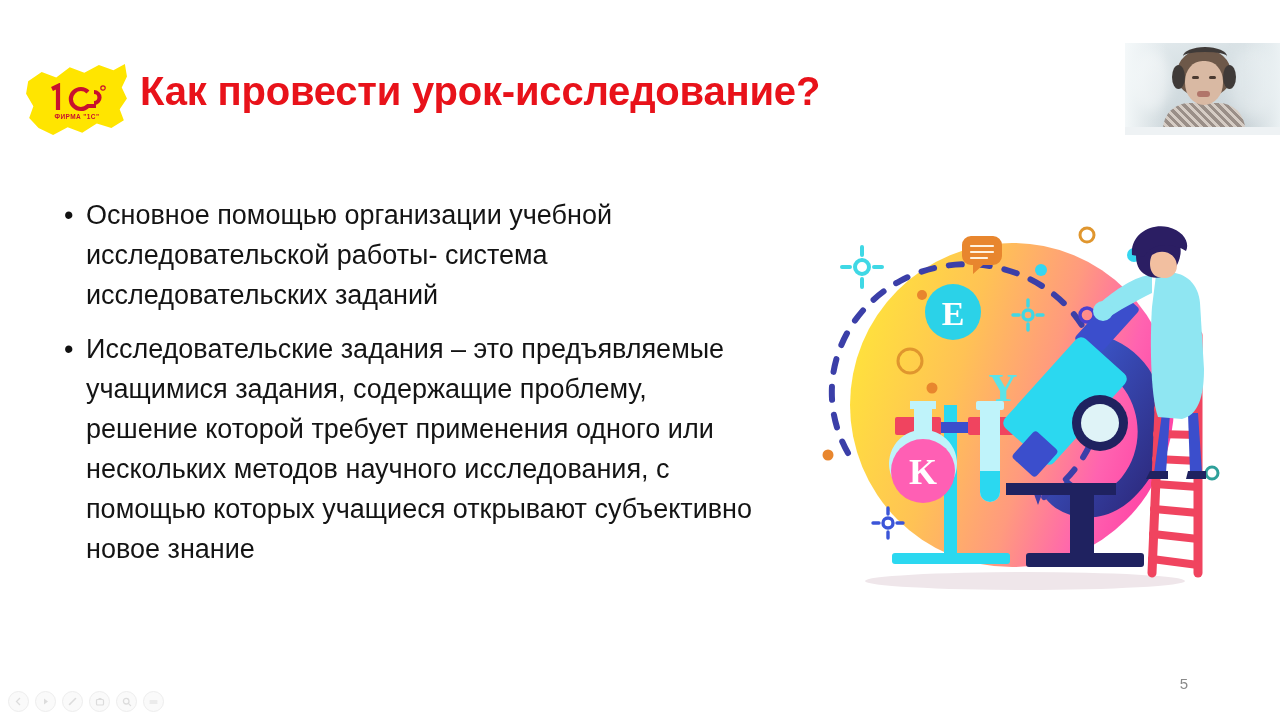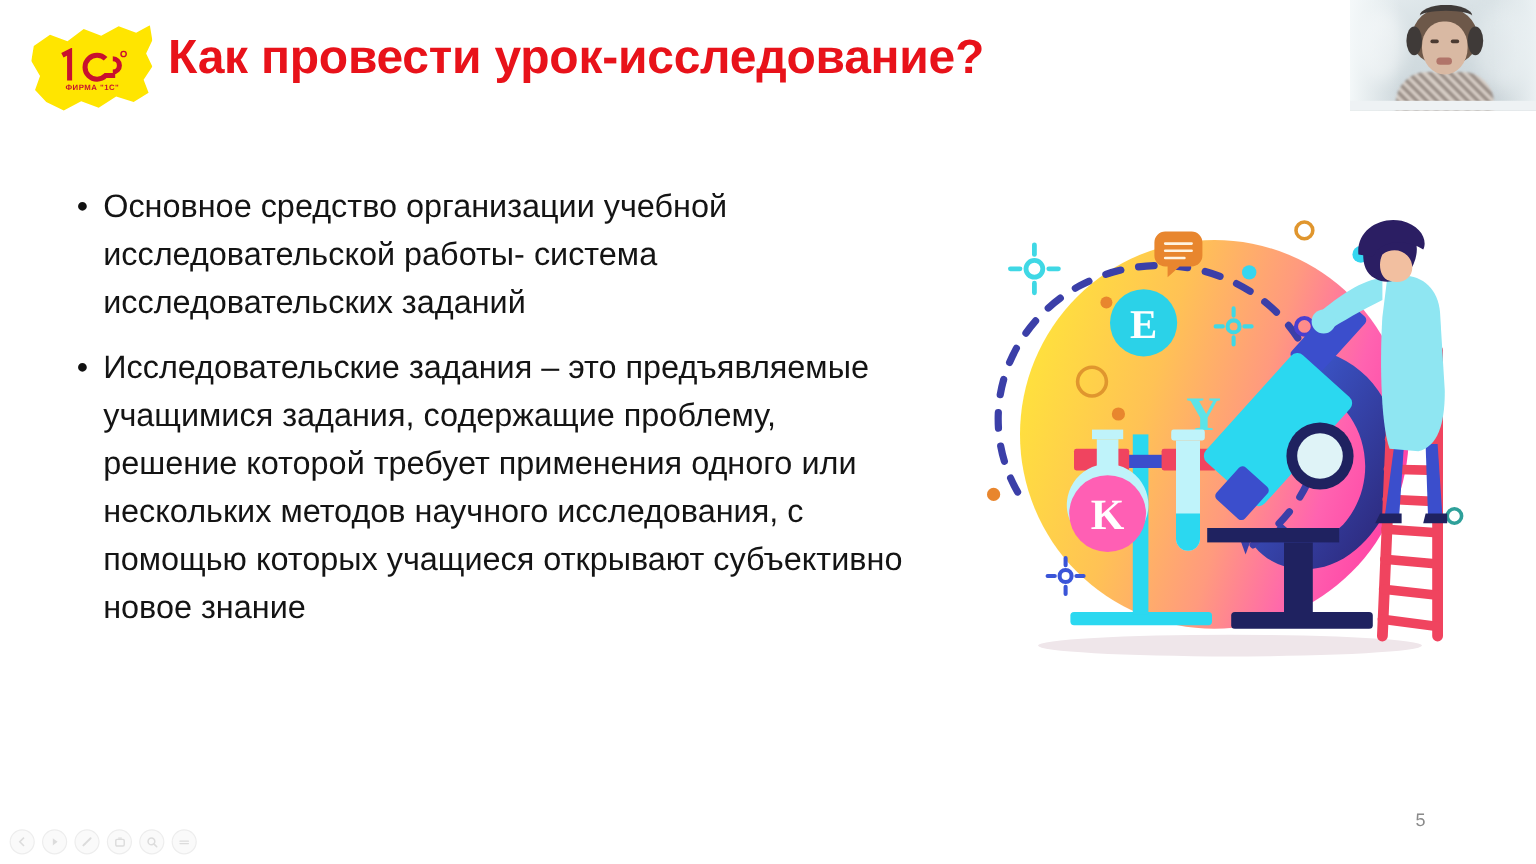--- a/index.html
+++ b/index.html
@@ -5,21 +5,21 @@
   html,body{margin:0;padding:0;}
   body{
     width:1280px;height:720px;
     background:#ffffff;
     font-family:"Liberation Sans", sans-serif;
     overflow:hidden;
     position:relative;
   }
 
   
-  #slide{position:absolute;inset:0;background:#fff;}
+  #slide{position:absolute;inset:0;background:#fff;margin-top:43px;}
 
   
   #header{position:absolute;left:0;top:0;width:1100px;height:110px;}
 
   #logo{
     position:absolute;left:24px;top:18px;width:104px;height:78px;
   }
   #logo .brush{
     position:absolute;inset:0;
     background:#FFE500;
@@ -154,21 +154,21 @@
     <div class="hsL"></div>
     <div class="hsR"></div>
     <div class="shadeL"></div>
     <div class="shadeR"></div>
     <div class="bot"></div>
   </div>
 
   <div id="bullets">
     <div class="bullet">
       <div class="dot">•</div>
-      <div class="txt">Основное средство организации учебной исследовательской работы- система исследовательских заданий</div>
+      <div class="txt">Основное помощью организации учебной исследовательской работы- система исследовательских заданий</div>
     </div>
     <div class="bullet">
       <div class="dot">•</div>
       <div class="txt">Исследовательские задания – это предъявляемые учащимися задания, содержащие проблему, решение которой требует применения одного или нескольких методов научного исследования, с помощью которых учащиеся открывают субъективно новое знание</div>
     </div>
   </div>
 
   <div id="art">
     <svg viewBox="0 0 450 440" aria-hidden="true">
       <defs>

